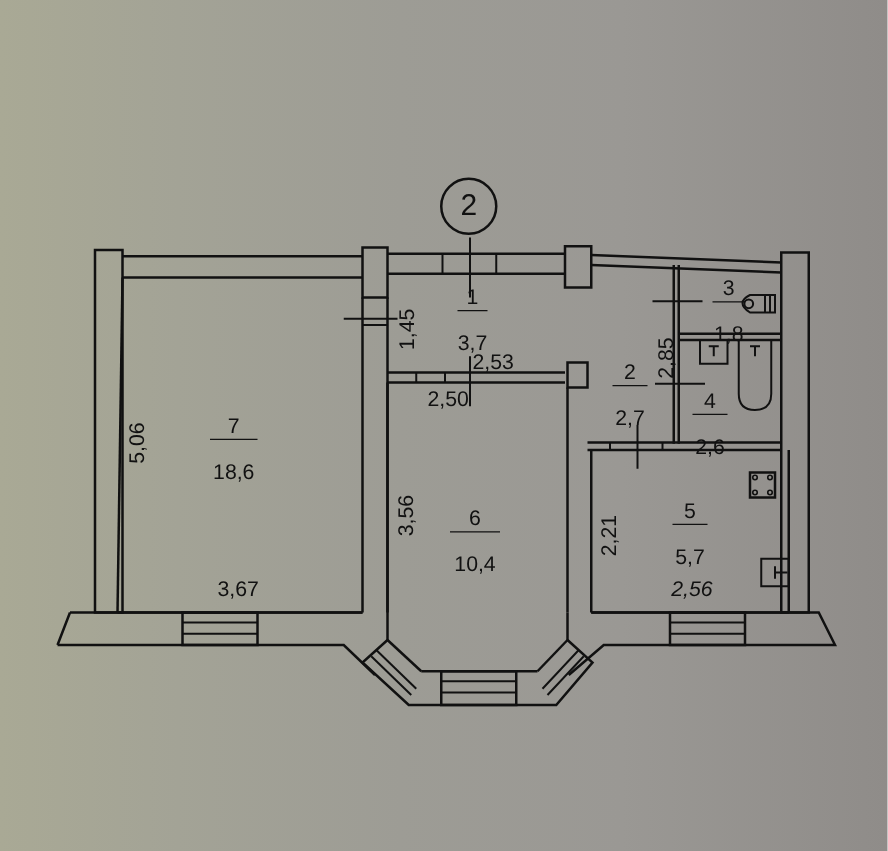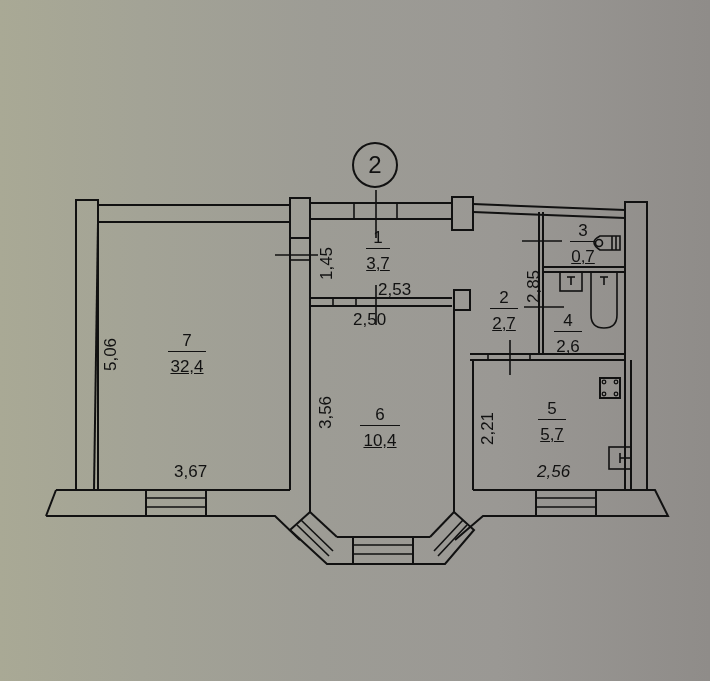--- a/index.html
+++ b/index.html
@@ -8,21 +8,21 @@
       background: linear-gradient(90deg, #a9a995 0%, #a3a396 20%, #9d9c95 45%, #9a9894 70%, #8f8c89 100%);
       font-family: "Liberation Sans", sans-serif;
       position: relative;
     }
     .plan { position: absolute; left: 0; top: 0; width: 710px; height: 681px; }
     .wall { fill: none; stroke: #111; stroke-width: 2; }
     .thin { fill: none; stroke: #111; stroke-width: 1.6; }
     .lbl { position: absolute; color: #111; font-size: 17px; line-height: 1; white-space: nowrap; }
     .room { position: absolute; text-align: center; color: #111; font-size: 17px; line-height: 1.15; }
     .room .num { display: block; }
-    .room .area { display: block; border-top: 1.6px solid #111; padding-top: 5px; text-decoration: underline; }
+    .room .area { display: block; border-top: 1.6px solid #111; padding-top: 16px; }
     .vert { transform: rotate(-90deg); transform-origin: center center; }
     .circle-marker {
       position: absolute; left: 352px; top: 142px; width: 46px; height: 46px;
       border: 2px solid #111; border-radius: 50%; box-sizing: border-box;
       display: flex; align-items: center; justify-content: center;
       font-size: 24px; color: #111;
     }
   </style>
 </head>
 <body>
@@ -152,40 +152,40 @@
 <div class="room" style="left:366px; top:228px; width:24px;">
   <span class="num">1</span>
   <span class="area">3,7</span>
 </div>
 <div class="room" style="left:490px; top:288px; width:28px;">
   <span class="num">2</span>
   <span class="area">2,7</span>
 </div>
 <div class="room" style="left:570px; top:221px; width:26px;">
   <span class="num">3</span>
-  <span class="area">0,7</span>
+  <span class="area">1,8</span>
 </div>
 <div class="room" style="left:554px; top:311px; width:28px;">
   <span class="num">4</span>
   <span class="area">2,6</span>
 </div>
 <div class="room" style="left:538px; top:399px; width:28px;">
   <span class="num">5</span>
   <span class="area">5,7</span>
 </div>
 <div class="room" style="left:360px; top:405px; width:40px;">
   <span class="num">6</span>
   <span class="area">10,4</span>
 </div>
 <div class="room" style="left:168px; top:331px; width:38px;">
   <span class="num">7</span>
-  <span class="area">32,4</span>
+  <span class="area">18,6</span>
 </div>
 
 <div class="lbl vert" style="left:306px; top:255px; width:40px; text-align:center;">1,45</div>
 <div class="lbl" style="left:378px; top:281px;">2,53</div>
-<div class="lbl" style="left:353px; top:311px;text-align:right;">2,50</div>
+<div class="lbl" style="left:342px; top:311px;text-align:right;">2,50</div>
 <div class="lbl vert" style="left:305px; top:404px; width:40px; text-align:center;">3,56</div>
 <div class="lbl vert" style="left:90px; top:346px; width:40px; text-align:center;">5,06</div>
 <div class="lbl" style="left:174px; top:463px;">3,67</div>
 <div class="lbl vert" style="left:513px; top:278px; width:40px; text-align:center;">2,85</div>
 <div class="lbl vert" style="left:467px; top:420px; width:40px; text-align:center;">2,21</div>
 <div class="lbl" style="left:537px; top:463px;font-style:italic;">2,56</div>
 
 </body></html>

